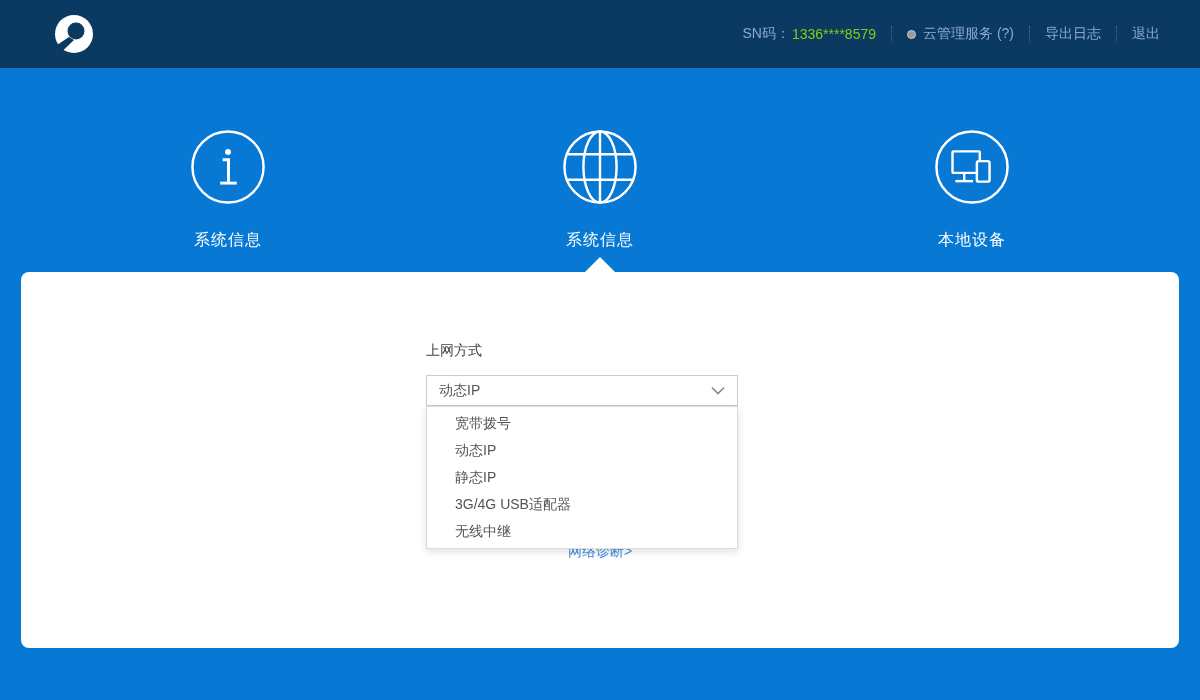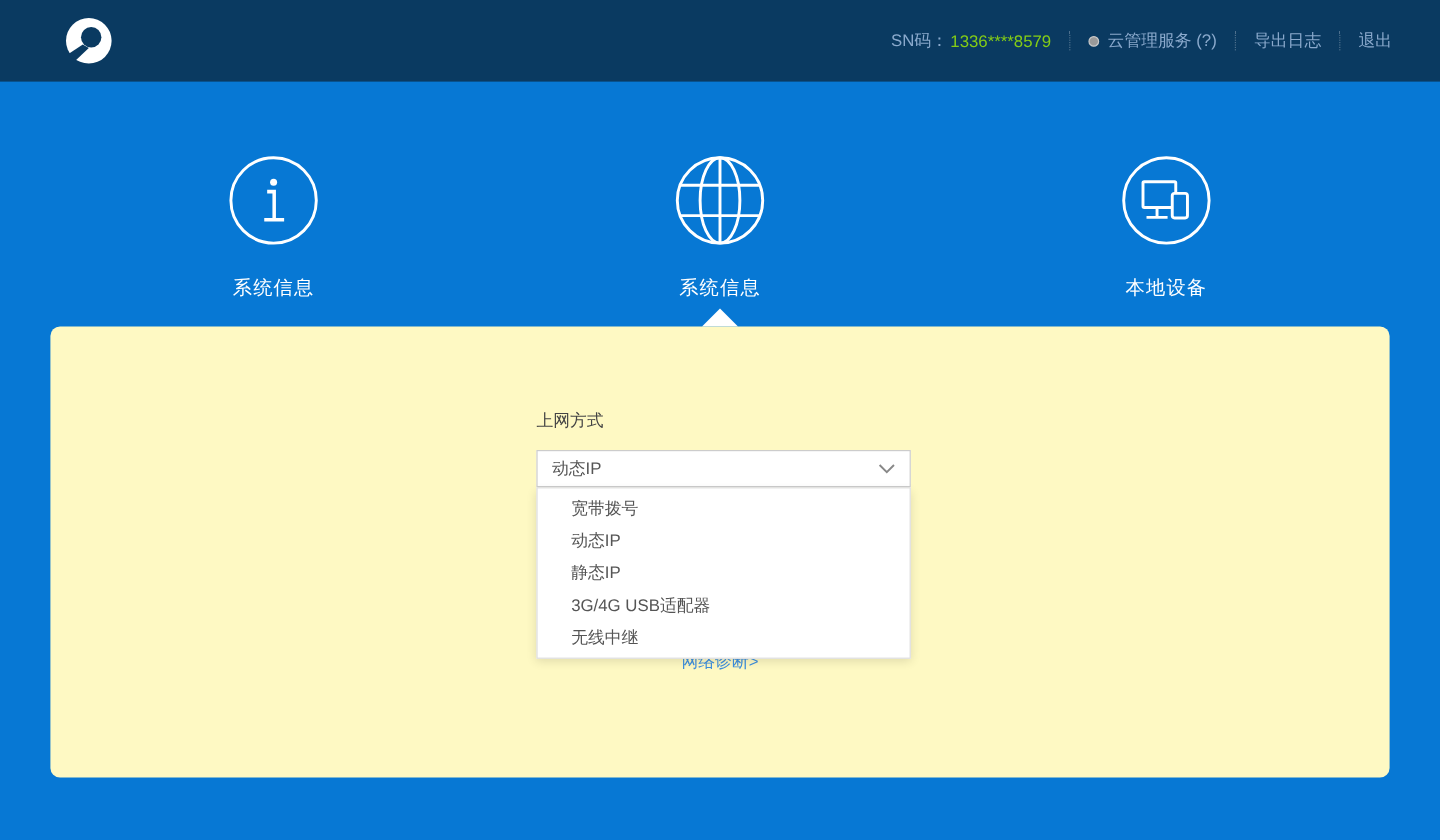--- a/index.html
+++ b/index.html
@@ -78,23 +78,23 @@
     transform: translateX(-50%);
     width: 0; height: 0;
     border-left: 15px solid transparent;
     border-right: 15px solid transparent;
     border-bottom: 15px solid #ffffff;
   }
 
   
   .card {
     position: relative;
-    margin: 0 42px;
+    margin: 0 21px;
     height: 376px;
-    background: #fef9c3;
+    background: #ffffff;
     border-radius: 8px;
   }
   .field-label {
     position: absolute;
     left: 405px;
     top: 70px;
     font-size: 14px;
     color: #444444;
   }
   .select-box {

